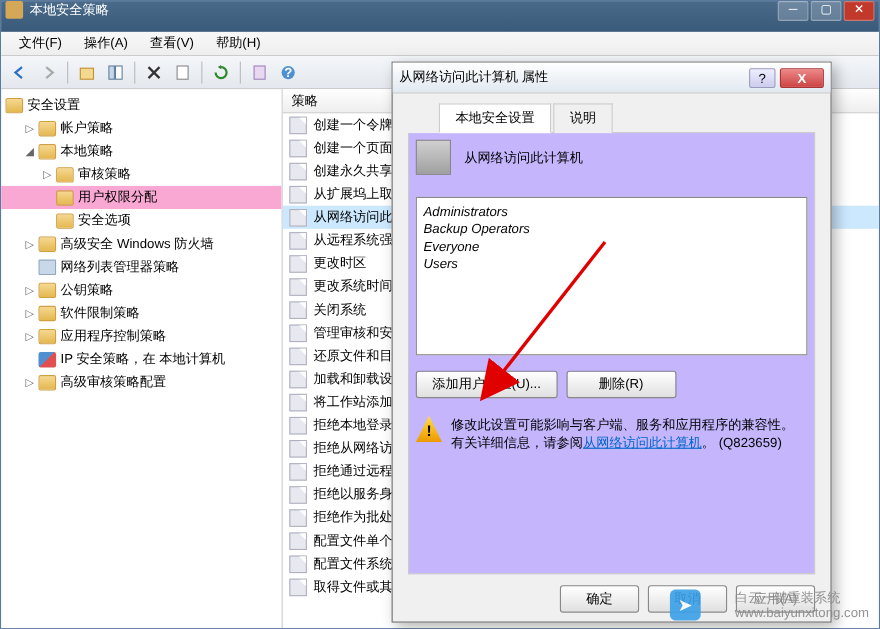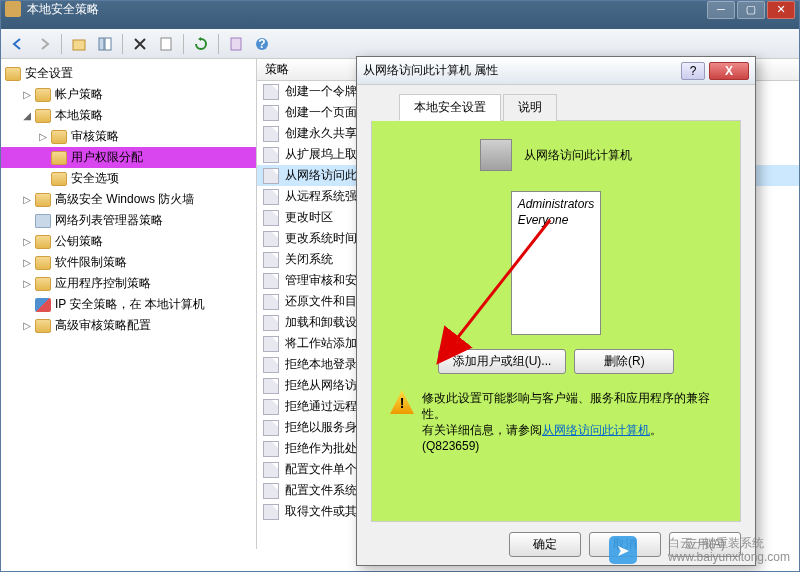--- a/index.html
+++ b/index.html
@@ -17,21 +17,21 @@
     .menubar { height: 22px; background: linear-gradient(#f8f8f8, #eee); display: flex; align-items: center; padding: 0 6px; border-bottom: 1px solid #ccc; }
     .menu-item { padding: 2px 10px; cursor: pointer; }
     
     .toolbar { height: 30px; background: linear-gradient(#f4f6f9, #e4e8ee); display: flex; align-items: center; padding: 0 6px; gap: 4px; border-bottom: 1px solid #ccc; }
     .tool-btn { width: 22px; height: 22px; display: flex; align-items: center; justify-content: center; cursor: pointer; border-radius: 2px; }
     .tool-sep { width: 1px; height: 20px; background: #bbb; margin: 0 2px; }
     
     .content { display: flex; height: calc(100% - 80px); }
     .tree-panel { width: 256px; border-right: 1px solid #ccc; overflow: auto; padding: 4px 0; }
     .tree-node { display: flex; align-items: center; padding: 2px 4px; cursor: pointer; white-space: nowrap; }
-    .tree-node.selected { background: #d946ef; }
+    .tree-node.selected { background: #f9a8d4; }
     .tree-expand { width: 12px; height: 12px; margin-right: 2px; font-size: 10px; color: #666; display: inline-flex; align-items: center; justify-content: center; }
     .tree-icon { width: 16px; height: 14px; margin-right: 4px; display: inline-block; }
     .folder-ico { background: linear-gradient(#f5d890, #e5b850); border-radius: 2px; border: 1px solid #d0a040; }
     .policy-ico { background: #c8d8e8; border: 1px solid #90a8c0; border-radius: 1px; }
     .shield-ico { background: linear-gradient(135deg, #5090d0 50%, #e05050 50%); border-radius: 2px; }
     .indent-1 { padding-left: 20px; }
     .indent-2 { padding-left: 36px; }
     
     .list-panel { flex: 1; overflow: auto; }
     .list-header { height: 22px; background: linear-gradient(#fff, #eee); border-bottom: 1px solid #ccc; display: flex; align-items: center; padding: 0 8px; font-weight: normal; }
@@ -45,21 +45,21 @@
     .dialog { position: absolute; top: 56px; left: 356px; width: 400px; height: 510px; background: #f0f0f0; border: 1px solid #707070; box-shadow: 4px 4px 12px rgba(0,0,0,0.3); }
     .dialog-titlebar { height: 28px; background: linear-gradient(#fff, #e0e8f0); display: flex; align-items: center; padding: 0 6px; border-bottom: 1px solid #ccc; }
     .dialog-title { flex: 1; font-size: 12px; }
     .dialog-help { width: 24px; height: 18px; background: linear-gradient(#eef, #cce); border: 1px solid #99b; border-radius: 2px; text-align: center; line-height: 16px; margin-right: 4px; cursor: pointer; }
     .dialog-close { width: 40px; height: 18px; background: linear-gradient(#e88, #c44); border: 1px solid #a33; border-radius: 2px; color: #fff; text-align: center; line-height: 16px; cursor: pointer; font-weight: bold; }
     
     .dialog-body { padding: 8px 14px; height: calc(100% - 28px); display: flex; flex-direction: column; }
     .tabs { display: flex; border-bottom: 1px solid #ccc; margin-left: 28px; }
     .tab { padding: 4px 14px; background: #f0f0f0; border: 1px solid #ccc; border-bottom: none; margin-right: 2px; cursor: pointer; position: relative; top: 1px; }
     .tab.active { background: #fff; border-bottom: 1px solid #fff; }
-    .tab-content { background: #bef264; border: 1px solid #ccc; border-top: none; flex: 1; padding: 18px; display: flex; flex-direction: column; align-items: center; }
+    .tab-content { background: #c4b5fd; border: 1px solid #ccc; border-top: none; flex: 1; padding: 6px; display: flex; flex-direction: column; }
     
     .prop-header { display: flex; align-items: center; margin-bottom: 20px; }
     .prop-icon { width: 32px; height: 32px; margin-right: 12px; background: linear-gradient(#d0d0d0, #a0a0a0); border: 1px solid #888; }
     .prop-title { font-size: 12px; }
     
     .user-list { border: 1px solid #888; background: #fff; height: 144px; padding: 4px 6px; font-family: "SimSun", monospace; overflow: auto; }
     .user-list div { line-height: 16px; font-style: italic; }
     
     .btn-row { display: flex; gap: 8px; margin-top: 14px; }
     .btn { padding: 3px 14px; background: linear-gradient(#fff, #e0e0e0); border: 1px solid #888; border-radius: 3px; cursor: pointer; min-width: 100px; text-align: center; }
@@ -92,20 +92,26 @@
   <div class="titlebar">
     <span class="titlebar-icon"></span>
     <span class="titlebar-title">本地安全策略</span>
     <div class="titlebar-controls">
       <div class="tb-btn">─</div>
       <div class="tb-btn">▢</div>
       <div class="tb-btn close">✕</div>
     </div>
   </div>
 
+  <div class="menubar">
+    <div class="menu-item">文件(F)</div>
+    <div class="menu-item">操作(A)</div>
+    <div class="menu-item">查看(V)</div>
+    <div class="menu-item">帮助(H)</div>
+  </div>
 
   <div class="toolbar">
     <div class="tool-btn">
         <svg width="16" height="16">
           <path d="M10 3 L4 8 L10 13" fill="none" stroke="#2a70c8" stroke-width="2"></path>
         </svg>
       </div>
     <div class="tool-btn">
         <svg width="16" height="16">
           <path d="M6 3 L12 8 L6 13" fill="none" stroke="#aaa" stroke-width="2"></path>
@@ -328,21 +334,23 @@
       <div class="tab active">本地安全设置</div>
       <div class="tab">说明</div>
     </div>
     <div class="tab-content">
       <div class="prop-header">
         <div class="prop-icon"></div>
         <div class="prop-title">从网络访问此计算机</div>
       </div>
       <div class="user-list" id="user-list">
           <div>Administrators</div>
+          <div>Backup Operators</div>
           <div>Everyone</div>
+          <div>Users</div>
         </div>
       <div class="btn-row">
         <div class="btn">添加用户或组(U)...</div>
         <div class="btn">删除(R)</div>
       </div>
       <div class="warning-box">
         <div class="warn-icon"></div>
         <div class="warn-text">
           <span>修改此设置可能影响与客户端、服务和应用程序的兼容性。</span><br>
           <span>有关详细信息，请参阅</span><a>从网络访问此计算机</a><span>。 (Q823659)</span>

